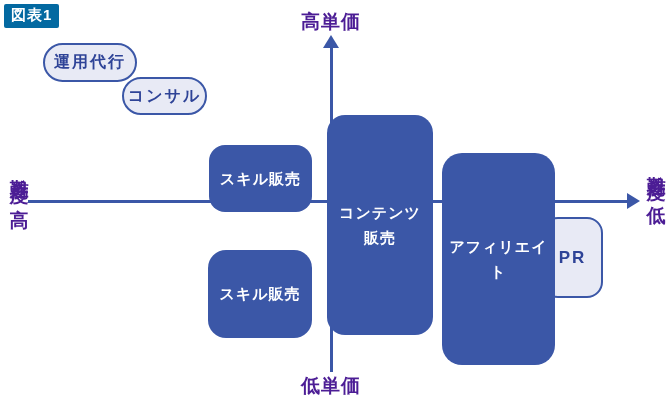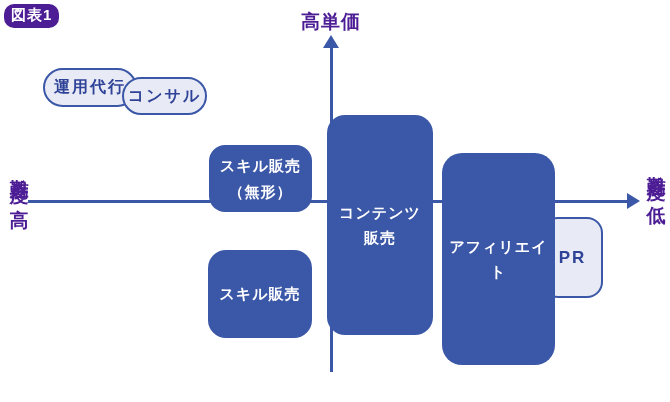--- a/index.html
+++ b/index.html
@@ -9,24 +9,24 @@
   }
   .canvas{
     position:relative;
     width:670px;height:402px;
     background:#ffffff;
     overflow:hidden;
   }
   
   .fig-label{
     position:absolute;left:4px;top:4px;
-    background:#4c1d95;color:#ffffff;
+    background:#0369a1;color:#ffffff;
     font-size:15px;font-weight:bold;
     padding:2px 7px 3px 7px;
-    border-radius:10px;
+    border-radius:2px;
     letter-spacing:1px;
     z-index:3;
   }
   
   .axis-line{position:absolute;background:#3b57a7;z-index:1;}
   .h-line{left:28px;top:200px;width:600px;height:3px;}
   .v-line{left:330px;top:44px;width:3px;height:328px;}
   
   .arrow{position:absolute;width:0;height:0;z-index:1;}
   .arrow-up{
@@ -61,21 +61,21 @@
     position:absolute;
     background:#e8eaf5;
     border:2px solid #3b57a7;
     color:#2e4397;
     font-weight:bold;font-size:16px;
     display:flex;align-items:center;justify-content:center;
     letter-spacing:2px;
     box-sizing:border-box;
     z-index:2;
   }
-  .pill-agency{left:43px;top:43px;width:94px;height:39px;border-radius:20px;margin-top:25px;}
+  .pill-agency{left:43px;top:43px;width:94px;height:39px;border-radius:20px;}
   .pill-consulting{left:122px;top:77px;width:85px;height:38px;border-radius:19px;}
   .pill-pr{left:542px;top:217px;width:61px;height:81px;border-radius:16px;font-size:17px;}
   
   .box{
     position:absolute;
     background:#3b57a7;
     color:#ffffff;
     font-weight:bold;font-size:15px;
     display:flex;flex-direction:column;align-items:center;justify-content:center;
     text-align:center;
@@ -95,36 +95,36 @@
 <div class="canvas">
 
   <div class="fig-label">図表1</div>
 
   <div class="axis-line h-line"></div>
   <div class="axis-line v-line"></div>
   <div class="arrow arrow-up"></div>
   <div class="arrow arrow-right"></div>
 
   <div class="axis-label axis-top">高単価</div>
+  <div class="axis-label axis-bottom">低単価</div>
   <div class="axis-label axis-vertical axis-left">難易度：高</div>
   <div class="axis-label axis-vertical axis-right">難易度：低</div>
 
   <div class="pill pill-agency">
     <span>運用代行</span>
   </div>
   <div class="pill pill-consulting">
     <span>コンサル</span>
   </div>
   <div class="pill pill-pr">
     <span>PR</span>
   </div>
 
   <div class="box box-skill-intangible">
     <span>スキル販売</span>
-    <span>（無形）</span>
   </div>
   <div class="box box-skill-tangible">
     <span>スキル販売</span>
   </div>
   <div class="box box-contents">
     <span>コンテンツ</span>
     <span>販売</span>
   </div>
   <div class="box box-affiliate">
     <span>アフィリエイト</span>

